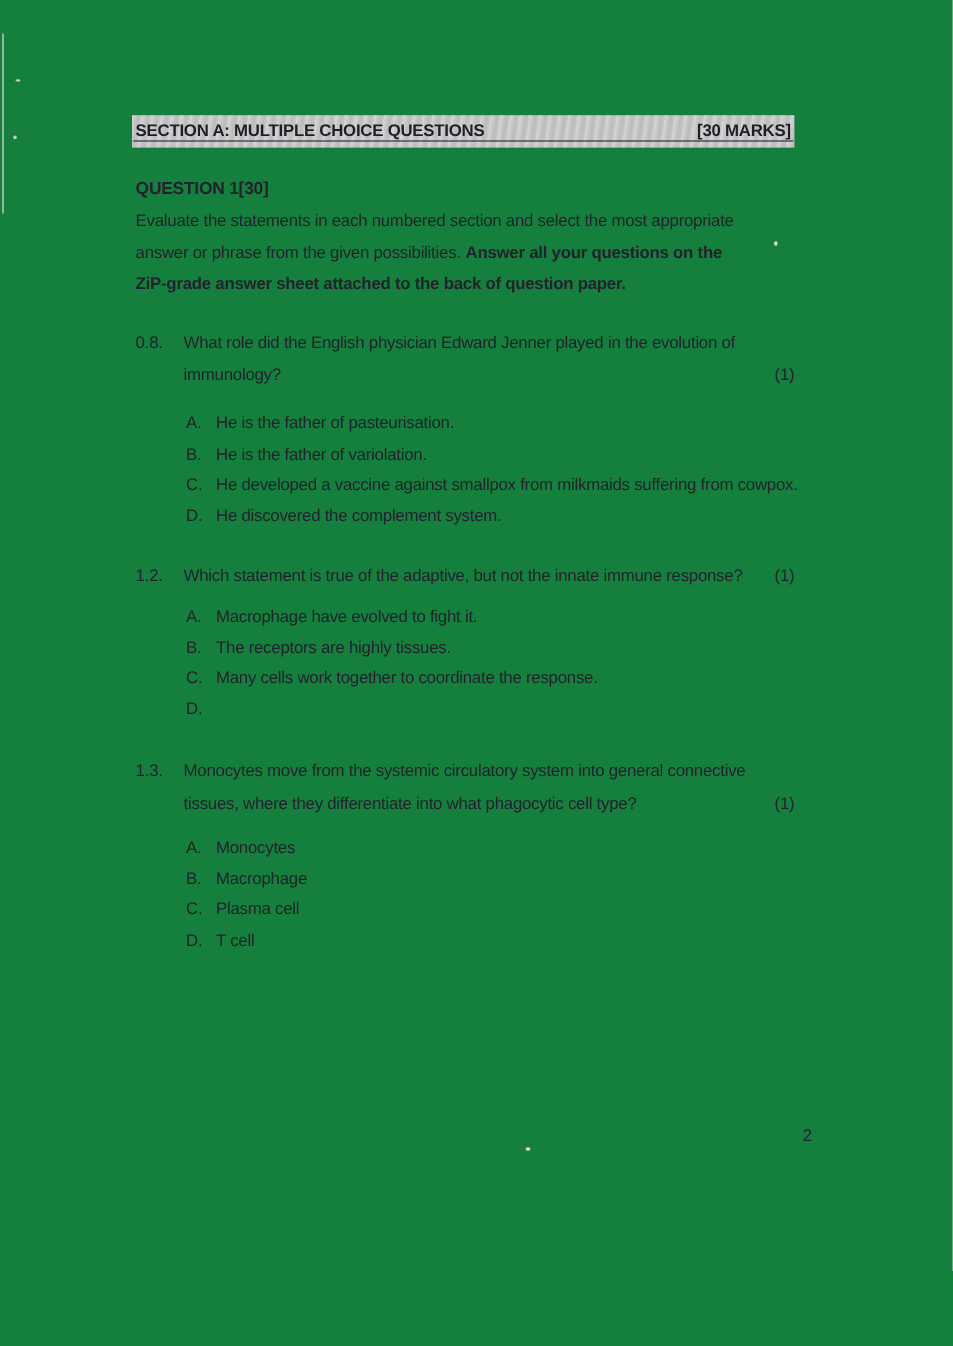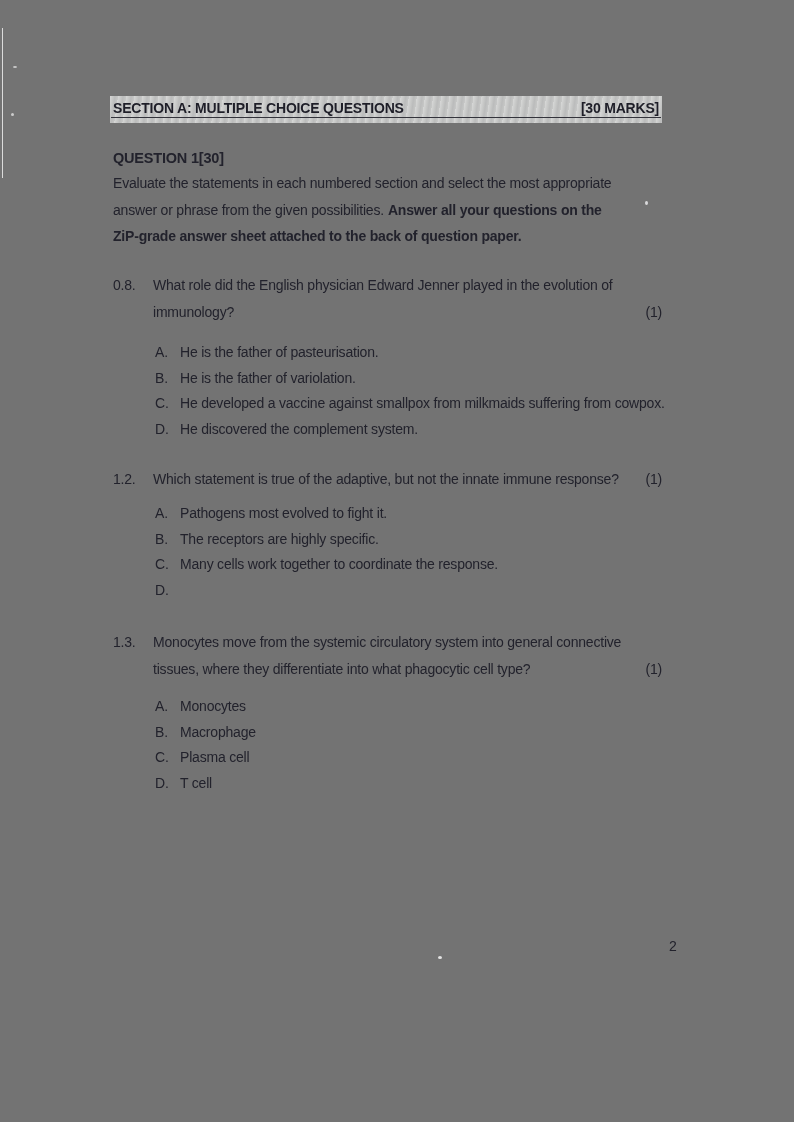--- a/index.html
+++ b/index.html
@@ -4,21 +4,21 @@
 <style>
   html, body {
     margin: 0;
     padding: 0;
     background: #ffffff;
   }
   .page {
     position: relative;
     width: 794px;
     height: 1122px;
-    background: #737373;
+    background: #15803d;
     font-family: "Liberation Sans", sans-serif;
     color: #22222c;
     font-size: 14px;
     letter-spacing: -0.2px;
     overflow: hidden;
   }
 
   
   .edge-line {
     position: absolute;
@@ -181,25 +181,25 @@
 
   <div class="question q-12">
     <div class="q-line">
       <span class="q-num">1.2.</span>
       <span>Which statement is true of the adaptive, but not the innate immune response?</span>
       <span class="q-marks">(1)</span>
     </div>
     <div class="options opts-12">
       <div class="opt">
         <span class="opt-letter">A.</span>
-        <span>Pathogens most evolved to fight it.</span>
+        <span>Macrophage have evolved to fight it.</span>
       </div>
       <div class="opt">
         <span class="opt-letter">B.</span>
-        <span>The receptors are highly specific.</span>
+        <span>The receptors are highly tissues.</span>
       </div>
       <div class="opt">
         <span class="opt-letter">C.</span>
         <span>Many cells work together to coordinate the response.</span>
       </div>
       <div class="opt">
         <span class="opt-letter">D.</span>
       </div>
     </div>
   </div>

